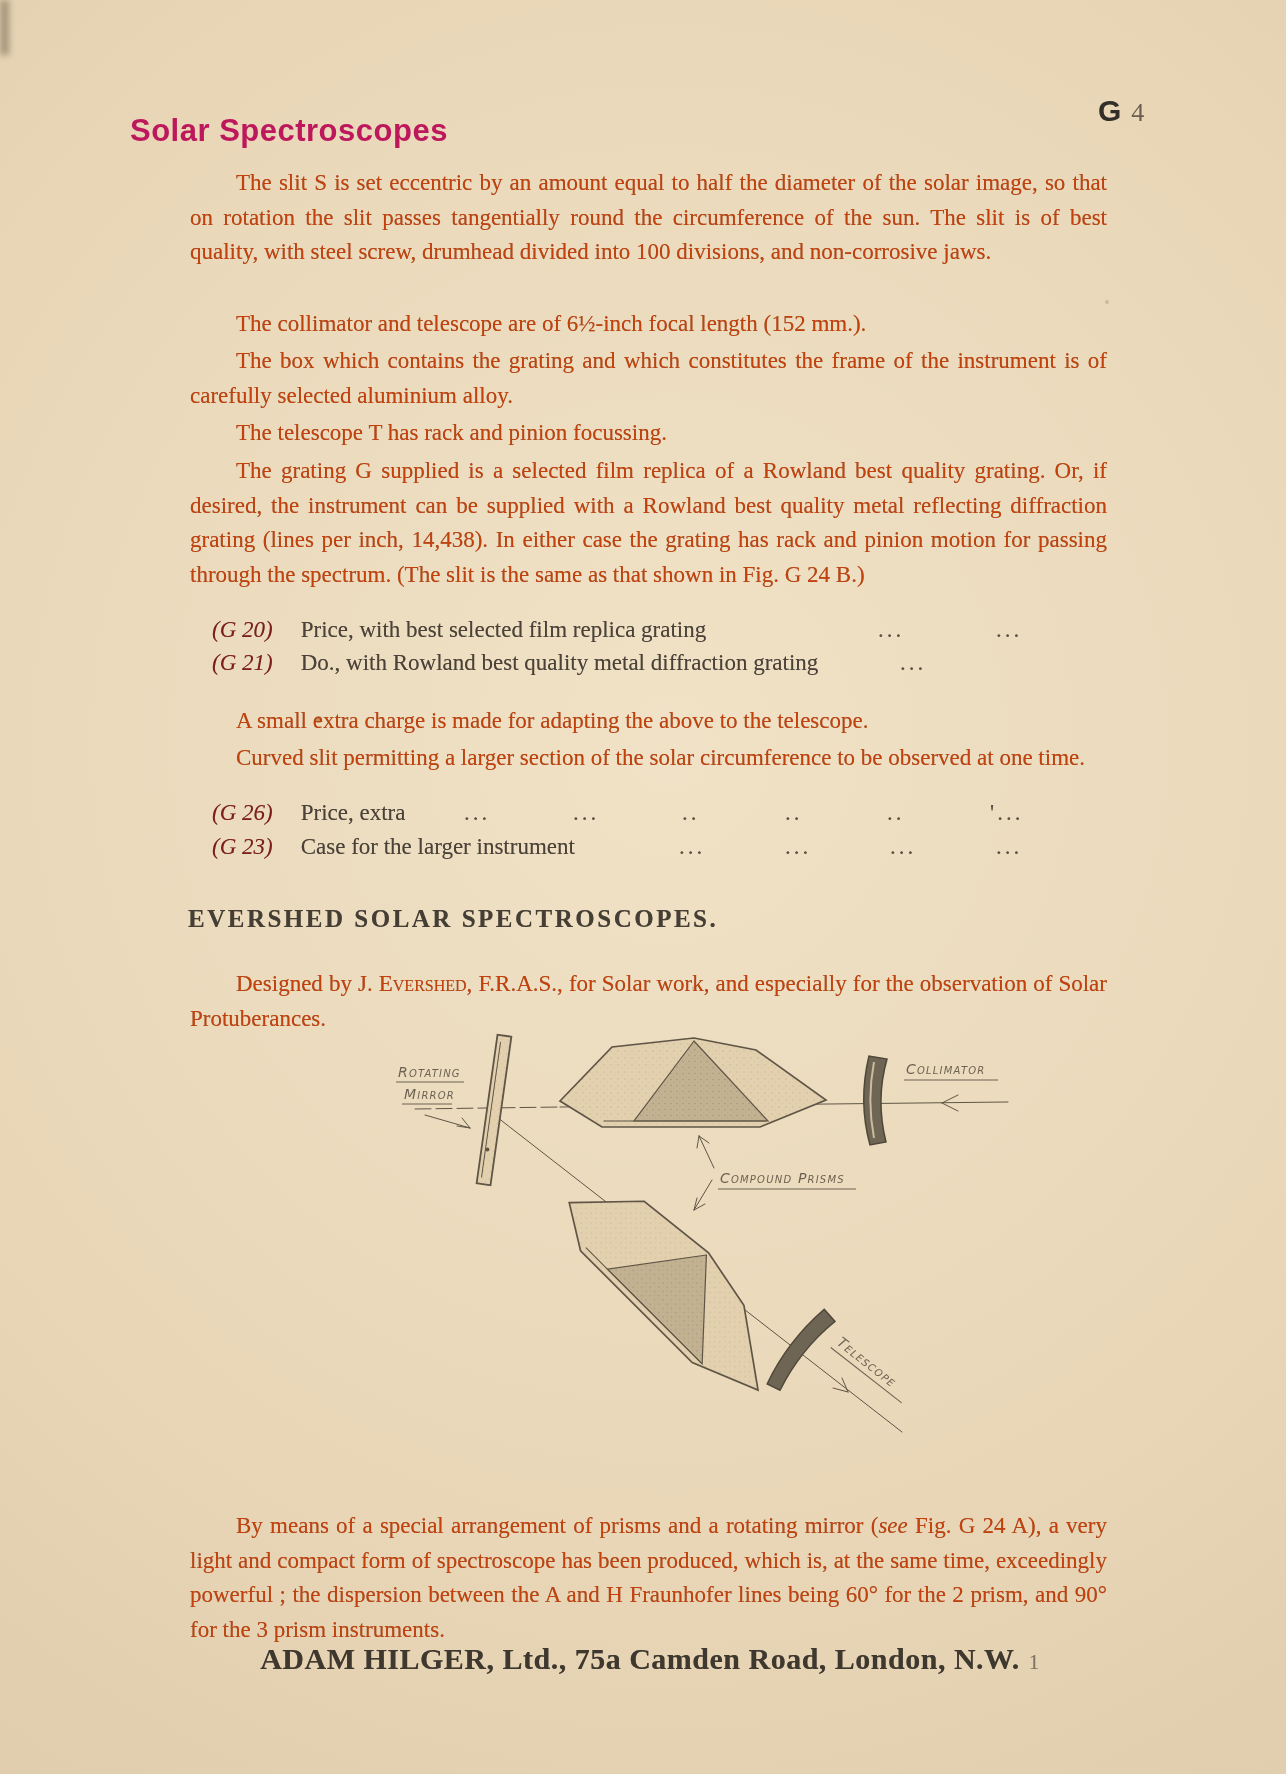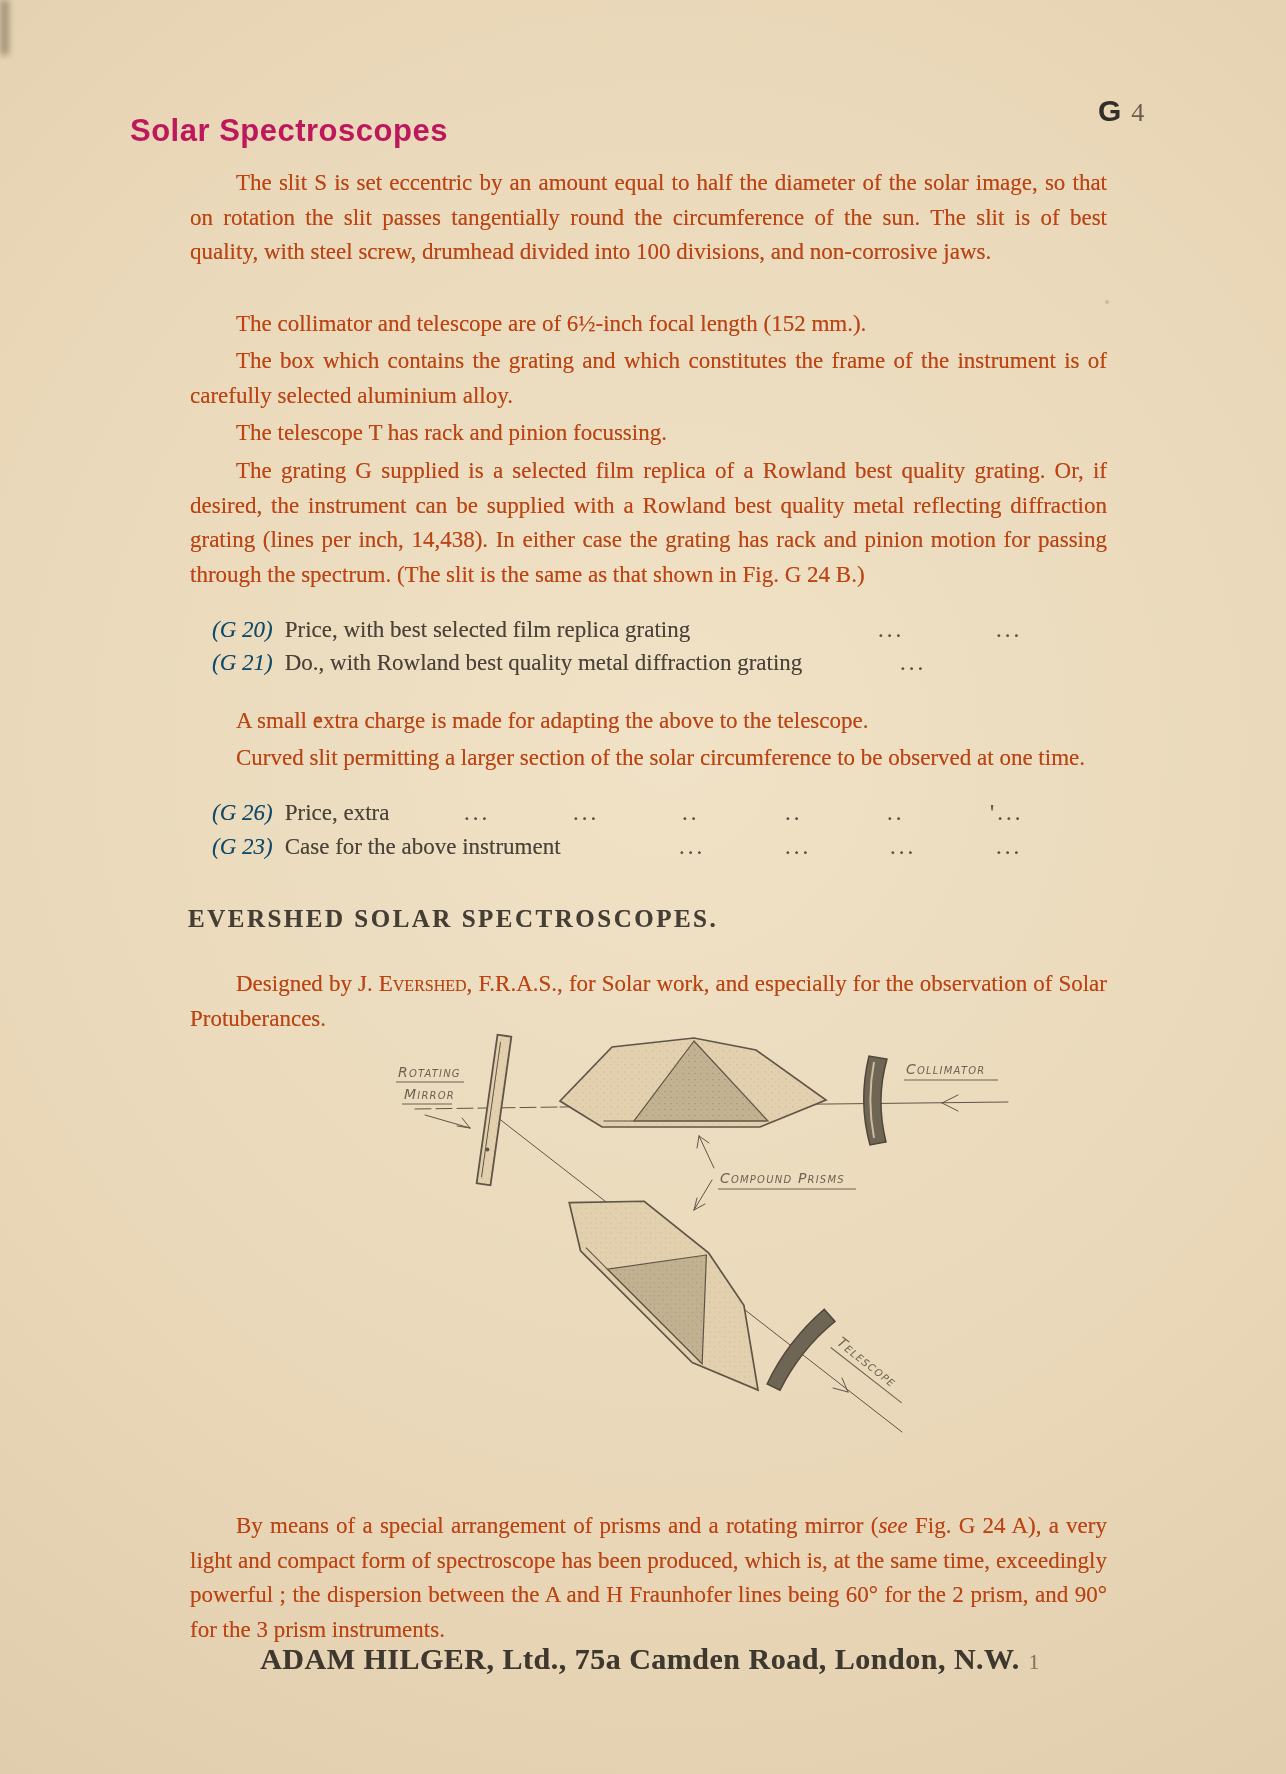--- a/index.html
+++ b/index.html
@@ -37,21 +37,21 @@
     position:absolute;left:174px;width:917px;margin:16px;
     font-size:23px;line-height:34.5px;color:#c2410c;
     text-align:justify;text-indent:46px;
     text-shadow:0 0 .6px rgba(74,66,56,.45);
   }
   .price-row{
     position:absolute;left:212px;width:880px;height:34px;
     font-size:23px;line-height:34px;color:#4a4238;white-space:nowrap;
     text-shadow:0 0 .6px rgba(74,66,56,.45);
   }
-  .price-code{font-style:italic;margin-right:12px;color:#0c4a6e;}
+  .price-code{font-style:italic;margin-right:28px;color:#7f1d1d;}
   .dots{position:absolute;top:0;letter-spacing:3px;color:#5a5246;}
 
   .section-heading{
     position:absolute;left:188px;width:917px;margin:0;
     font:bold 25px/32px "Liberation Serif",serif;
     letter-spacing:2.5px;color:#443e35;
     text-shadow:0 0 .6px rgba(68,62,53,.5);
   }
   .smallcaps{font-variant:small-caps;}
   .italic{font-style:italic;}
@@ -116,21 +116,21 @@
   <div class="price-row" style="top:796px">
     <span class="price-code">(G 26)</span><span>Price, extra</span>
     <span class="dots" style="left:252px">...</span>
     <span class="dots" style="left:361px">...</span>
     <span class="dots" style="left:470px">..</span>
     <span class="dots" style="left:573px">..</span>
     <span class="dots" style="left:675px">..</span>
     <span class="dots" style="left:778px">'...</span>
   </div>
   <div class="price-row" style="top:830px">
-    <span class="price-code">(G 23)</span><span>Case for the above instrument</span>
+    <span class="price-code">(G 23)</span><span>Case for the larger instrument</span>
     <span class="dots" style="left:467px">...</span>
     <span class="dots" style="left:573px">...</span>
     <span class="dots" style="left:678px">...</span>
     <span class="dots" style="left:784px">...</span>
   </div>
 
   <h2 class="section-heading" style="top:903px">EVERSHED SOLAR SPECTROSCOPES.</h2>
 
   <p class="para" style="top:951px"><span>Designed by J. </span><span class="smallcaps">Evershed</span><span>, F.R.A.S., for Solar work, and especially for the observation of Solar Protuberances.</span></p>
 

